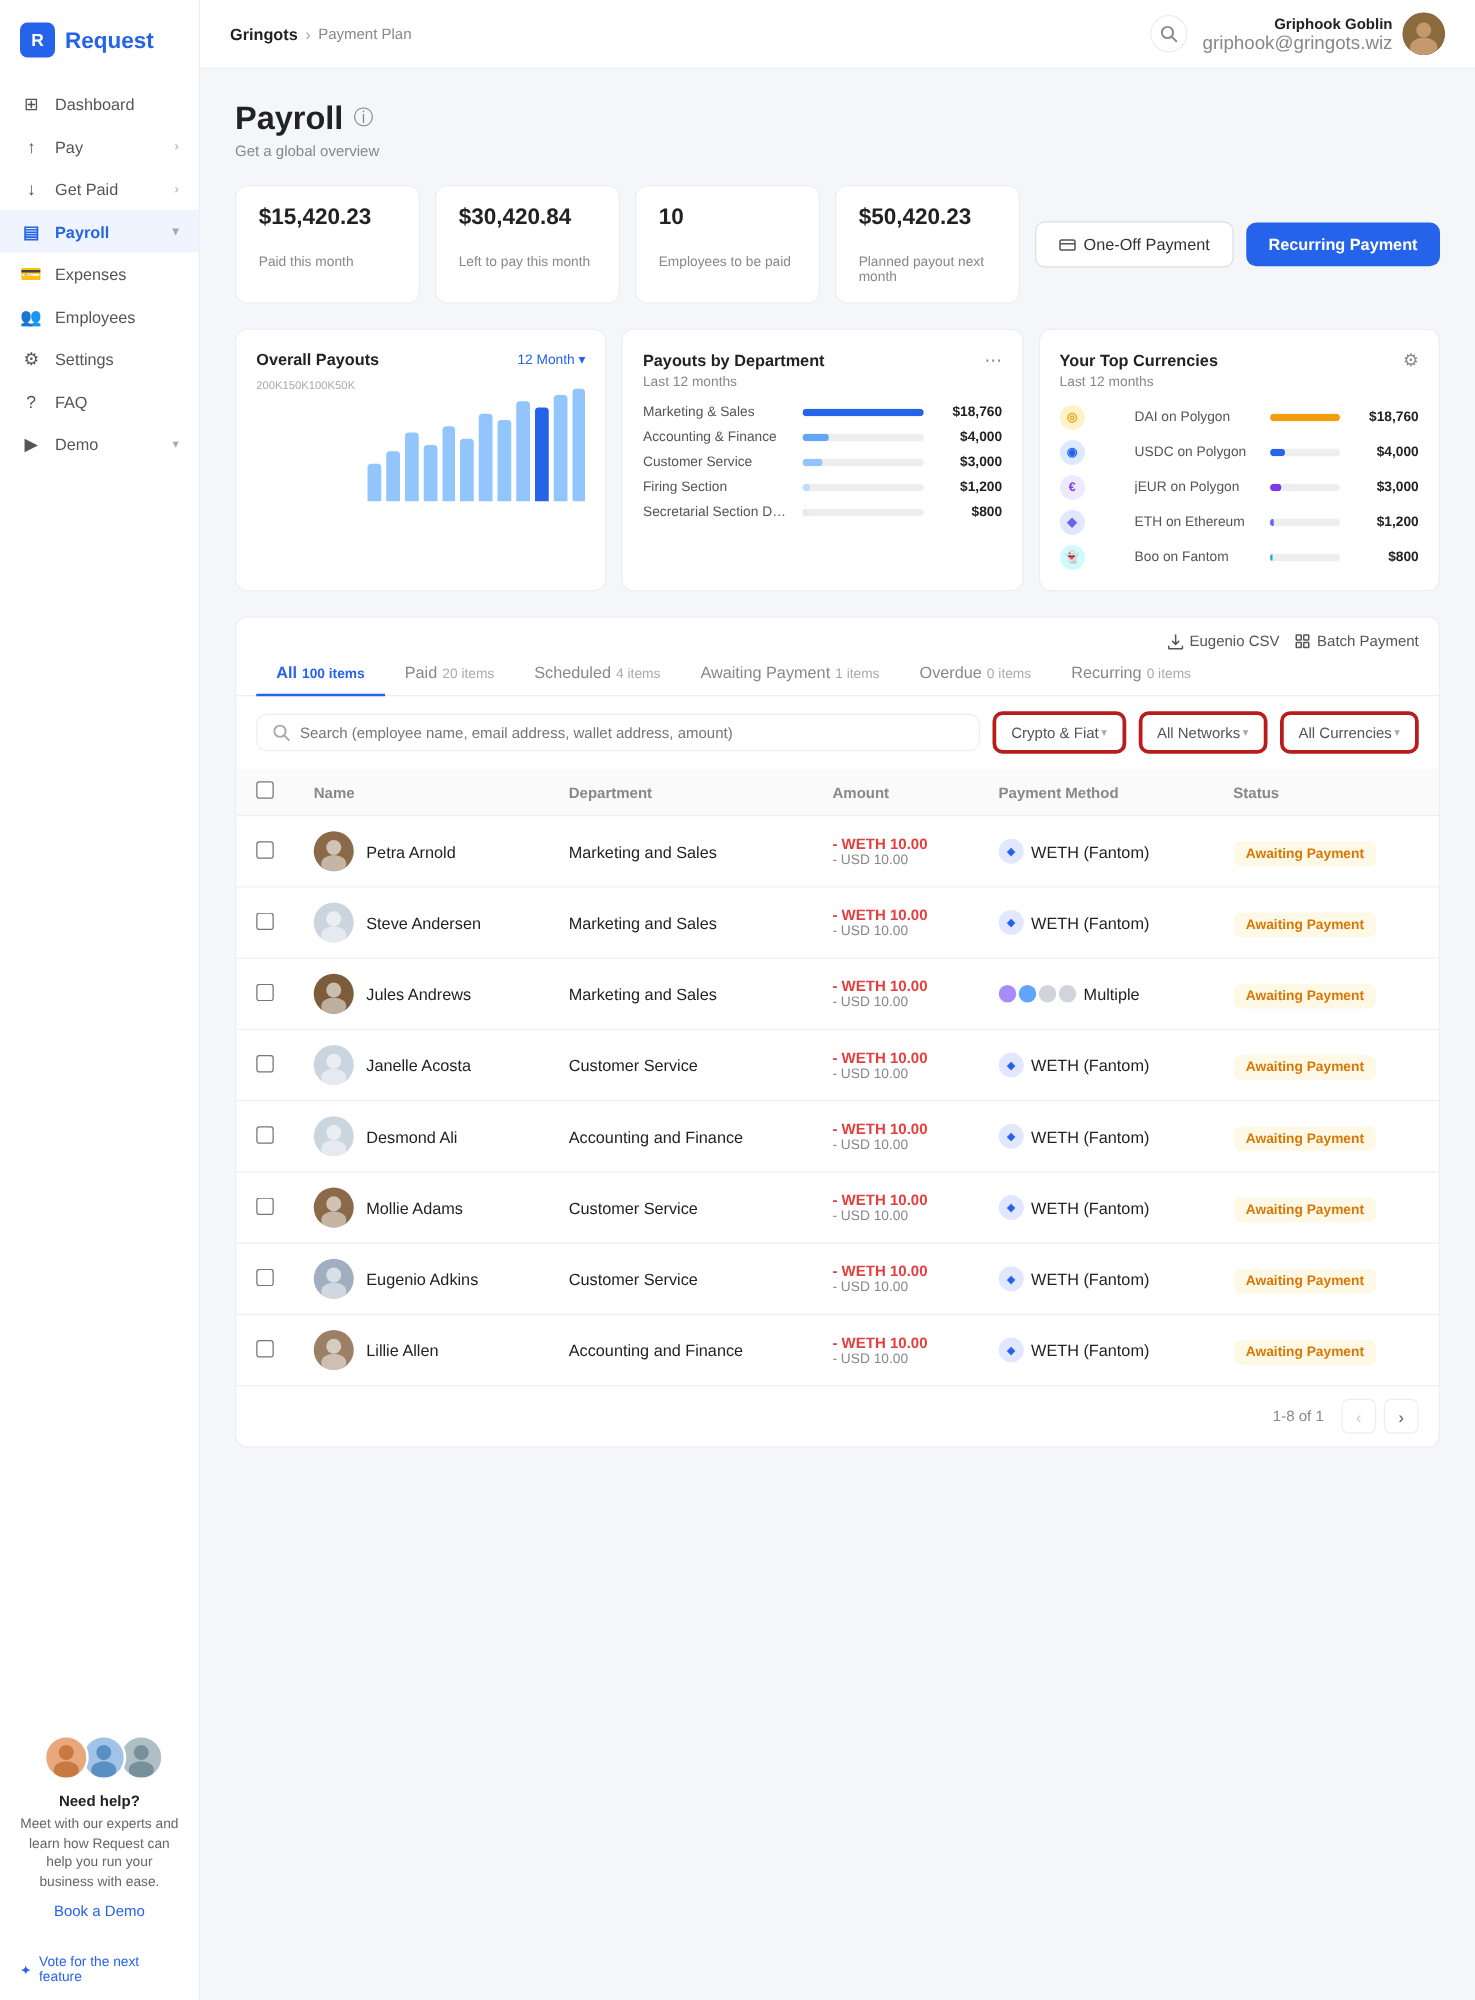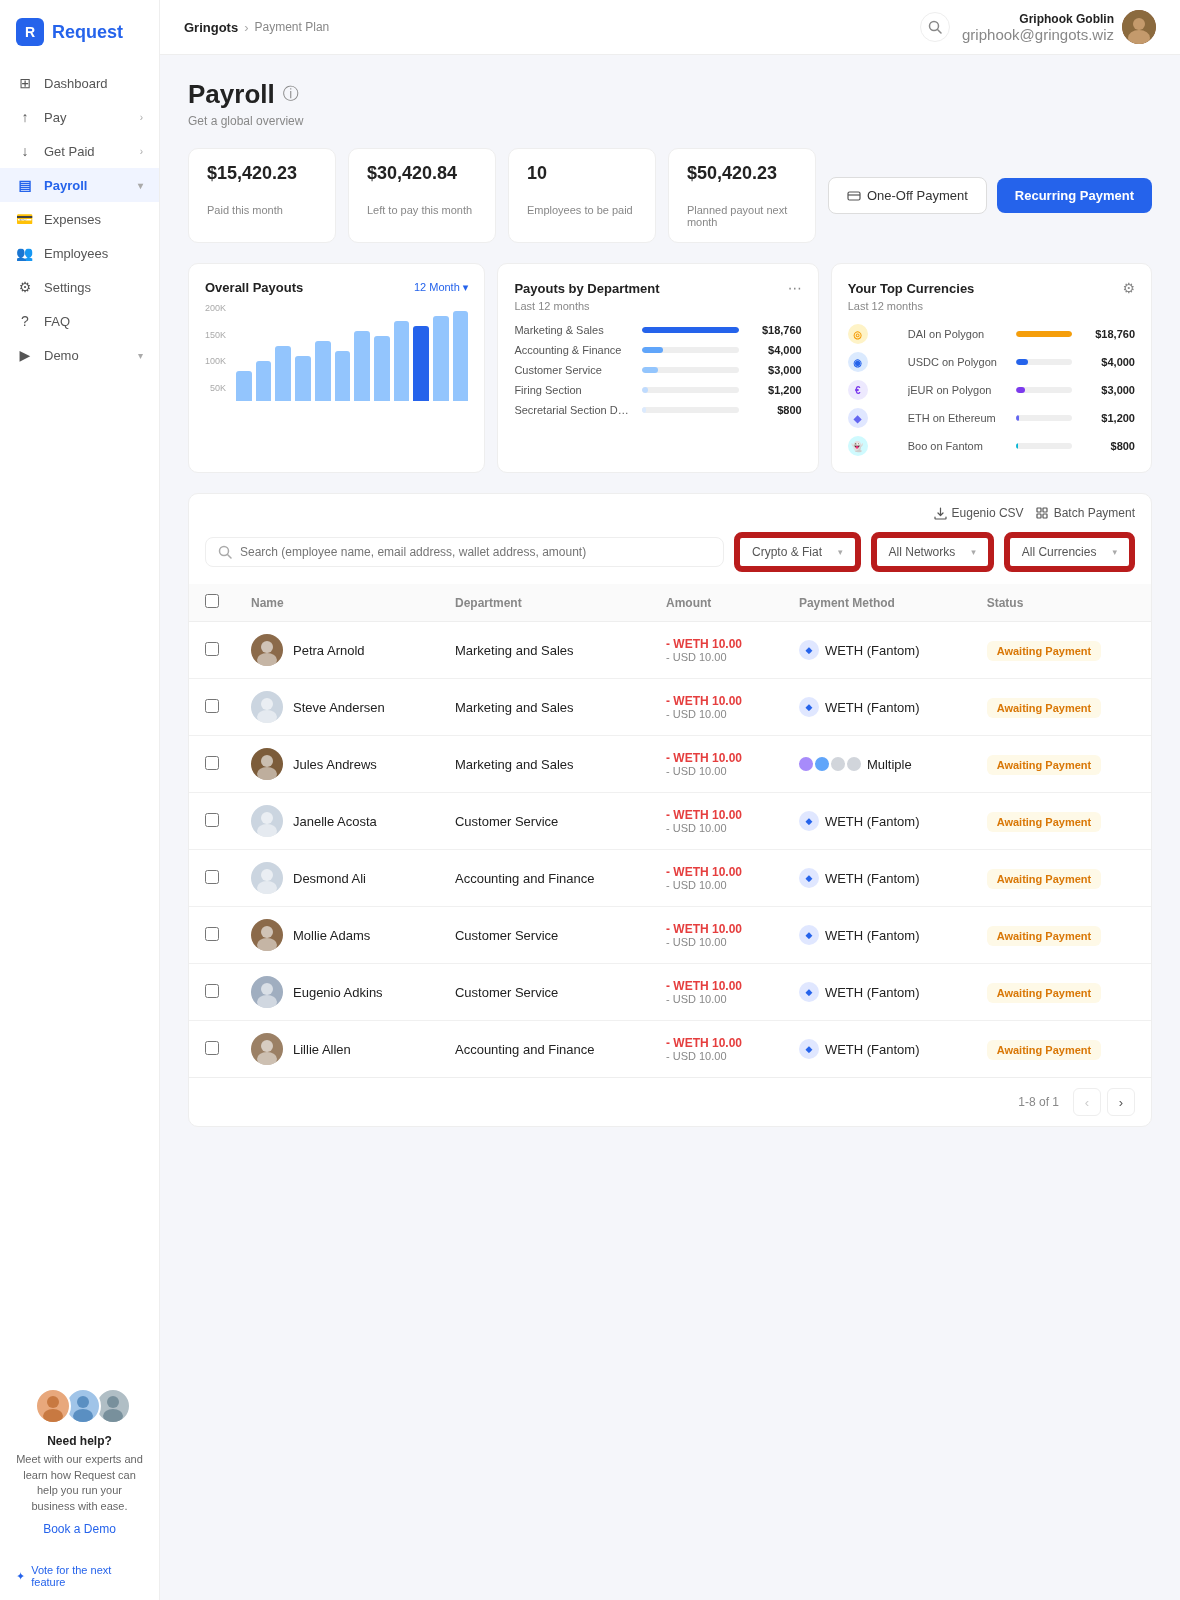--- a/index.html
+++ b/index.html
@@ -63,21 +63,21 @@
     .chart-card-overall { flex: 1.1; }
     .chart-card-dept { flex: 1.2; }
     .chart-card-currency { flex: 1.2; }
     .chart-card-header { display: flex; justify-content: space-between; align-items: center; margin-bottom: 4px; }
     .chart-card-title { font-weight: 600; font-size: 13px; }
     .chart-card-period { font-size: 11px; color: #2563eb; cursor: pointer; }
     .chart-card-subtitle { font-size: 11px; color: #888; margin-bottom: 12px; }
 
     
     .bar-chart { display: flex; align-items: flex-end; gap: 4px; height: 90px; margin-top: 8px; }
-    .bar-chart-yaxis { display: flex; flex-direction: column; justify-content: space-between; font-size: 9px; color: #aaa; height: 90px; text-align: right; padding-right: 4px; }
+    .bar-chart-yaxis { display: flex; flex-direction: row; justify-content: space-between; font-size: 9px; color: #aaa; height: 90px; text-align: right; padding-right: 4px; }
     .bar { background: #93c5fd; border-radius: 3px 3px 0 0; flex: 1; min-width: 8px; cursor: pointer; }
     .bar.active { background: #2563eb; }
 
     
     .dept-list { display: flex; flex-direction: column; gap: 8px; }
     .dept-item { display: flex; align-items: center; gap: 8px; }
     .dept-bar-track { flex: 1; height: 6px; background: #eee; border-radius: 3px; overflow: hidden; }
     .dept-bar-fill { height: 100%; border-radius: 3px; }
     .dept-name { font-size: 11px; color: #555; width: 120px; white-space: nowrap; overflow: hidden; text-overflow: ellipsis; }
     .dept-amount { font-size: 11px; font-weight: 600; width: 55px; text-align: right; }
@@ -101,21 +101,21 @@
     .tabs-row { display: flex; gap: 0; border-bottom: 1px solid #eee; padding: 0 16px; }
     .tab { padding: 10px 16px; font-size: 13px; cursor: pointer; color: #888; border-bottom: 2px solid transparent; margin-bottom: -1px; }
     .tab.active { color: #2563eb; border-bottom: 2px solid #2563eb; font-weight: 600; }
     .tab-count { font-size: 11px; color: #aaa; margin-left: 4px; }
     .tab.active .tab-count { color: #2563eb; }
 
     
     .search-filter-row { display: flex; align-items: center; gap: 10px; padding: 12px 16px; }
     .search-box { display: flex; align-items: center; gap: 8px; border: 1px solid #eee; border-radius: 8px; padding: 7px 12px; flex: 1; background: #fff; }
     .search-input { border: none; outline: none; font-size: 12px; color: #555; flex: 1; background: transparent; }
-    .filter-dropdown { display: flex; align-items: center; gap: 16px; border: 6px solid #b91c1c; border-radius: 8px; padding: 7px 12px; font-size: 12px; cursor: pointer; background: #fff; color: #555; text-align: center; }
+    .filter-dropdown { display: flex; align-items: center; gap: 2px; border: 3px solid #b91c1c; border-radius: 8px; padding: 7px 12px; font-size: 12px; cursor: pointer; background: #fff; color: #555; text-align: center; }
     .filter-dropdown-arrow { font-size: 9px; color: #aaa; }
 
     
     .data-table { width: 100%; border-collapse: collapse; }
     .data-table th { text-align: left; font-size: 12px; font-weight: 600; color: #888; padding: 10px 16px; border-bottom: 1px solid #eee; background: #fafafa; }
     .data-table td { padding: 12px 16px; border-bottom: 1px solid #f0f0f0; font-size: 13px; vertical-align: middle; }
     .data-table tr:last-child td { border-bottom: none; }
     .employee-cell { display: flex; align-items: center; gap: 10px; }
     .employee-avatar { width: 32px; height: 32px; border-radius: 50%; background: #ddd; display: flex; align-items: center; justify-content: center; font-size: 11px; color: #fff; overflow: hidden; flex-shrink: 0; }
     .employee-name { font-weight: 500; }
@@ -431,20 +431,28 @@
           <svg width="13" height="13" viewBox="0 0 13 13" fill="none">
               <rect x="1" y="1" width="4" height="4" rx="0.5" stroke="#555" stroke-width="1.2"></rect>
               <rect x="1" y="7" width="4" height="4" rx="0.5" stroke="#555" stroke-width="1.2"></rect>
               <rect x="7" y="1" width="4" height="4" rx="0.5" stroke="#555" stroke-width="1.2"></rect>
               <rect x="7" y="7" width="4" height="4" rx="0.5" stroke="#555" stroke-width="1.2"></rect>
             </svg>
           <span>Batch Payment</span>
         </button>
       </div>
 
+      <div class="tabs-row" id="tabs-row">
+          <div class="tab active">All<span class="tab-count">100 items</span></div>
+          <div class="tab">Paid<span class="tab-count">20 items</span></div>
+          <div class="tab">Scheduled<span class="tab-count">4 items</span></div>
+          <div class="tab">Awaiting Payment<span class="tab-count">1 items</span></div>
+          <div class="tab">Overdue<span class="tab-count">0 items</span></div>
+          <div class="tab">Recurring<span class="tab-count">0 items</span></div>
+        </div>
 
       <div class="search-filter-row">
         <div class="search-box">
           <svg width="14" height="14" viewBox="0 0 14 14" fill="none">
               <circle cx="6" cy="6" r="4.5" stroke="#aaa" stroke-width="1.5"></circle>
               <line x1="9.5" y1="9.5" x2="13" y2="13" stroke="#aaa" stroke-width="1.5" stroke-linecap="round"></line>
             </svg>
           <input class="search-input" type="text" placeholder="Search (employee name, email address, wallet address, amount)" style="">
         </div>
         <div class="filter-dropdown">

